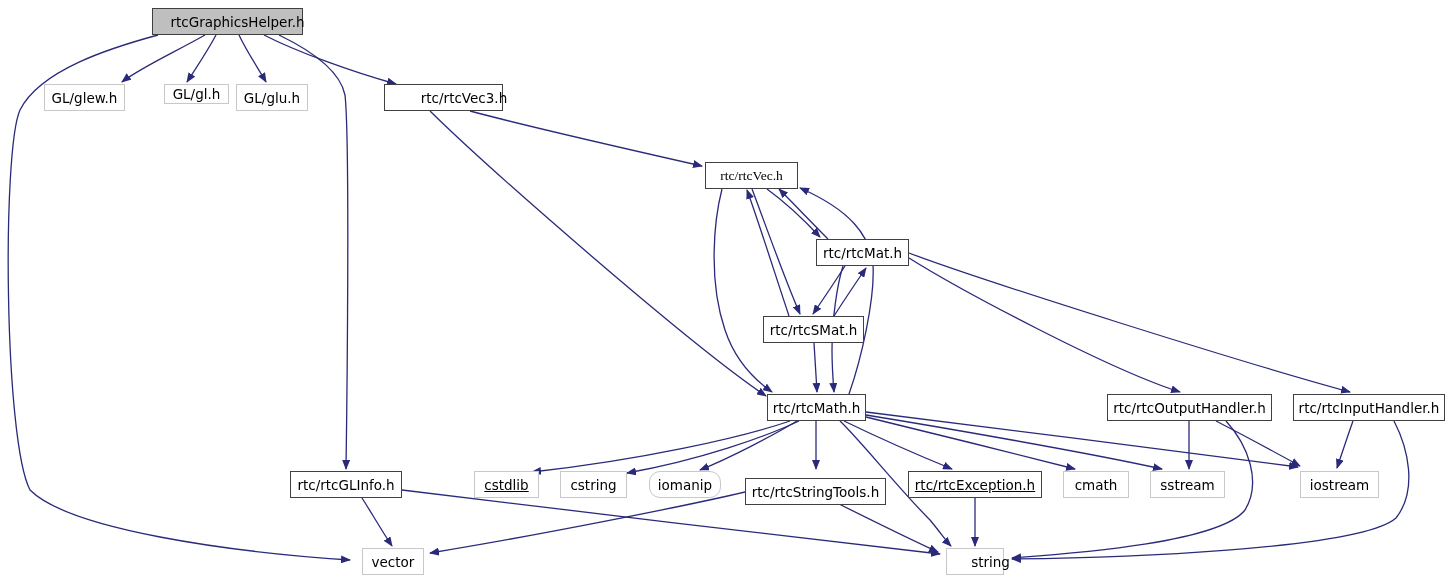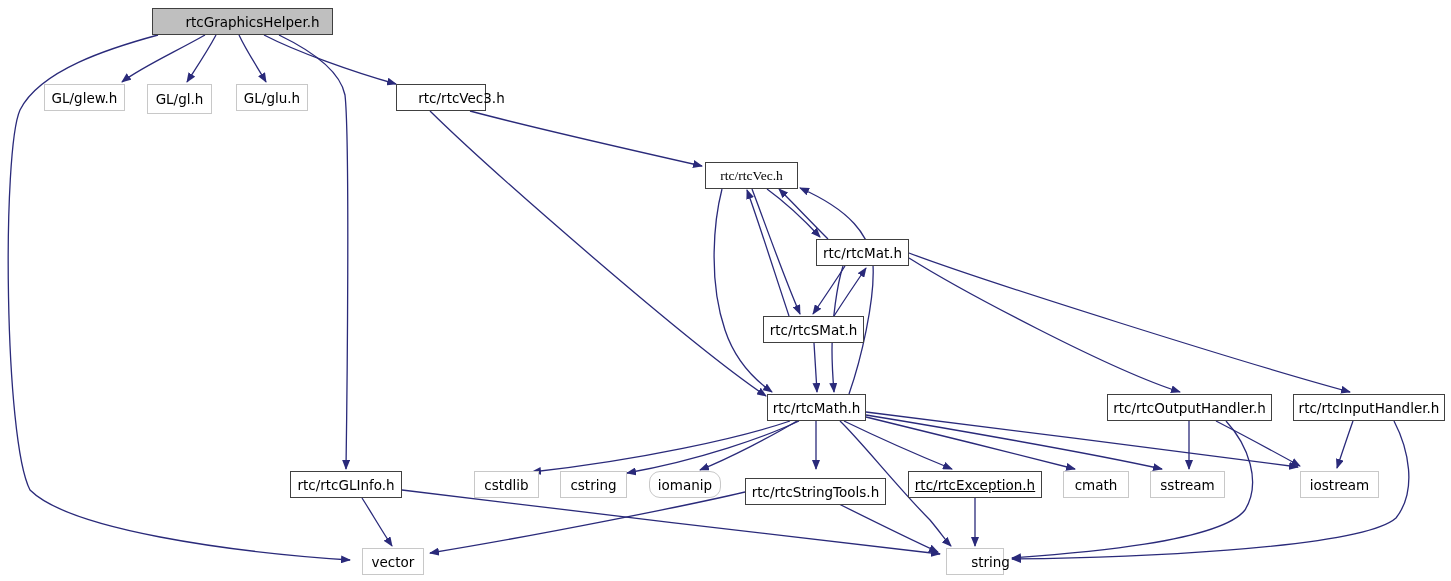--- a/index.html
+++ b/index.html
@@ -61,33 +61,33 @@
         <path d="M 1353,421 C 1348,435 1342,453 1337,468" marker-end="url(#ah)"></path>
         <path d="M 1394,421 C 1408,448 1418,490 1396,518 C 1360,550 1110,558 1012,559" marker-end="url(#ah)"></path>
         <path d="M 362,498 C 371,512 382,531 392,546" marker-end="url(#ah)"></path>
         <path d="M 402,490 C 520,505 820,540 940,554" marker-end="url(#ah)"></path>
         <path d="M 745,492 C 690,505 540,535 430,553" marker-end="url(#ah)"></path>
         <path d="M 827,498 C 855,512 905,537 938,552" marker-end="url(#ah)"></path>
         <path d="M 975,498 C 975,512 975,531 975,546" marker-end="url(#ah)"></path>
       </g>
   </svg>
   <div id="node-layer">
-      <div class="node root" style="left: 152px; top: 8px; width: 181px; height: 27px; padding-left: 20px;">
+      <div class="node root" style="left: 152px; top: 8px; width: 151px; height: 27px; padding-left: 20px;">
         <span class="nlabel">rtcGraphicsHelper.h</span>
       </div>
       <div class="node sys" style="left: 44px; top: 84px; width: 81px; height: 27px;">
         <span class="nlabel">GL/glew.h</span>
       </div>
-      <div class="node sys" style="left: 147px; top: 84px; width: 65px; height: 30px;">
+      <div class="node sys" style="left: 164px; top: 84px; width: 65px; height: 20px;">
         <span class="nlabel">GL/gl.h</span>
       </div>
       <div class="node sys" style="left: 236px; top: 84px; width: 72px; height: 27px;">
         <span class="nlabel">GL/glu.h</span>
       </div>
-      <div class="node loc" style="left: 396px; top: 84px; width: 90px; height: 27px; padding-left: 41px;">
+      <div class="node loc" style="left: 384px; top: 84px; width: 119px; height: 27px; padding-left: 41px;">
         <span class="nlabel">rtc/rtcVec3.h</span>
       </div>
       <div class="node loc" style="left: 705px; top: 162px; width: 93px; height: 27px; font-family: Liberation Serif, serif;">
         <span class="nlabel">rtc/rtcVec.h</span>
       </div>
       <div class="node loc" style="left: 816px; top: 239px; width: 93px; height: 27px;">
         <span class="nlabel">rtc/rtcMat.h</span>
       </div>
       <div class="node loc" style="left: 763px; top: 316px; width: 101px; height: 27px;">
         <span class="nlabel">rtc/rtcSMat.h</span>
@@ -97,21 +97,21 @@
       </div>
       <div class="node loc" style="left: 1107px; top: 394px; width: 165px; height: 27px;">
         <span class="nlabel">rtc/rtcOutputHandler.h</span>
       </div>
       <div class="node loc" style="left: 1293px; top: 394px; width: 152px; height: 27px;">
         <span class="nlabel">rtc/rtcInputHandler.h</span>
       </div>
       <div class="node loc" style="left: 290px; top: 471px; width: 112px; height: 27px;">
         <span class="nlabel">rtc/rtcGLInfo.h</span>
       </div>
-      <div class="node sys" style="left: 474px; top: 471px; width: 65px; height: 27px;">
+      <div class="node sys" style="left: 474px; top: 471px; width: 65px; height: 27px; text-decoration: underline;">
         <span class="nlabel">cstdlib</span>
       </div>
       <div class="node sys" style="left: 560px; top: 471px; width: 67px; height: 27px;">
         <span class="nlabel">cstring</span>
       </div>
       <div class="node sys" style="left: 649px; top: 471px; width: 72px; height: 27px; border-radius: 11px;">
         <span class="nlabel">iomanip</span>
       </div>
       <div class="node loc" style="left: 745px; top: 478px; width: 141px; height: 27px;">
         <span class="nlabel">rtc/rtcStringTools.h</span>

